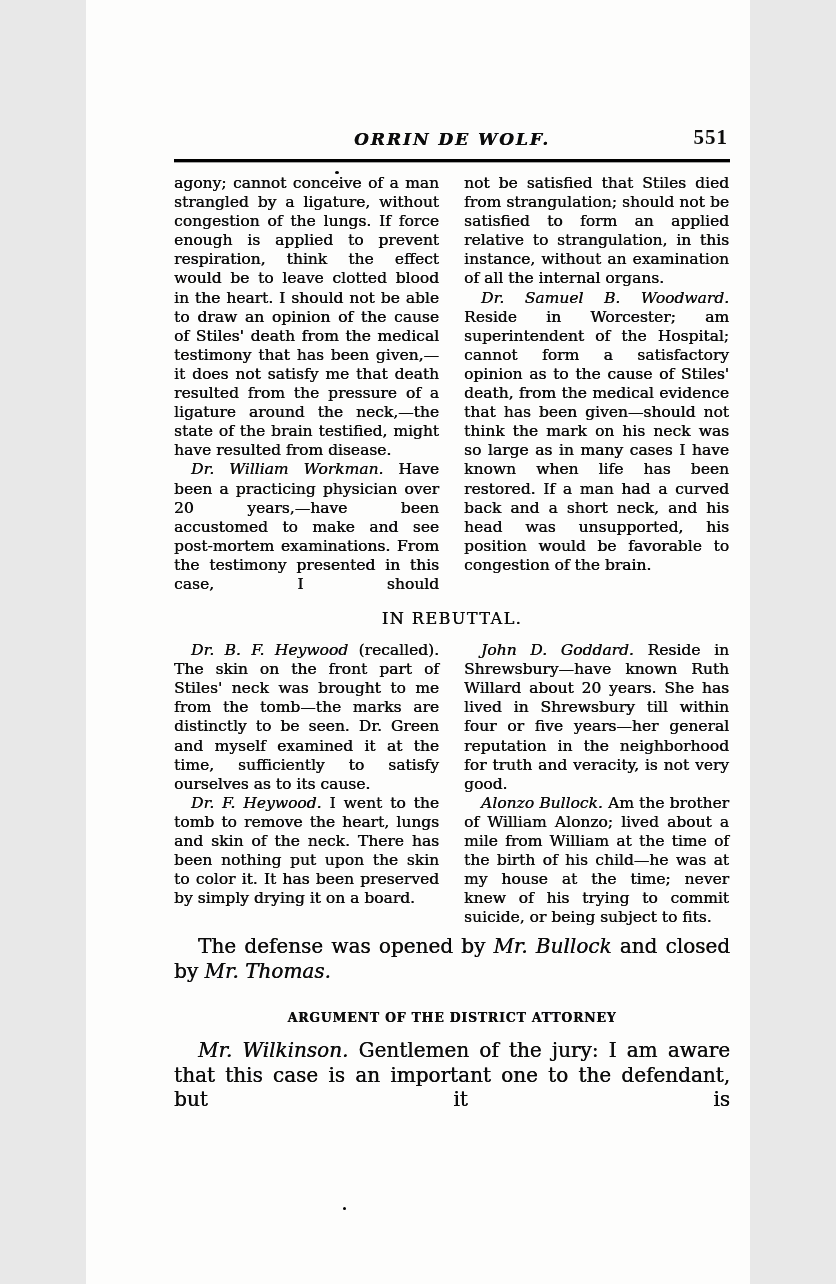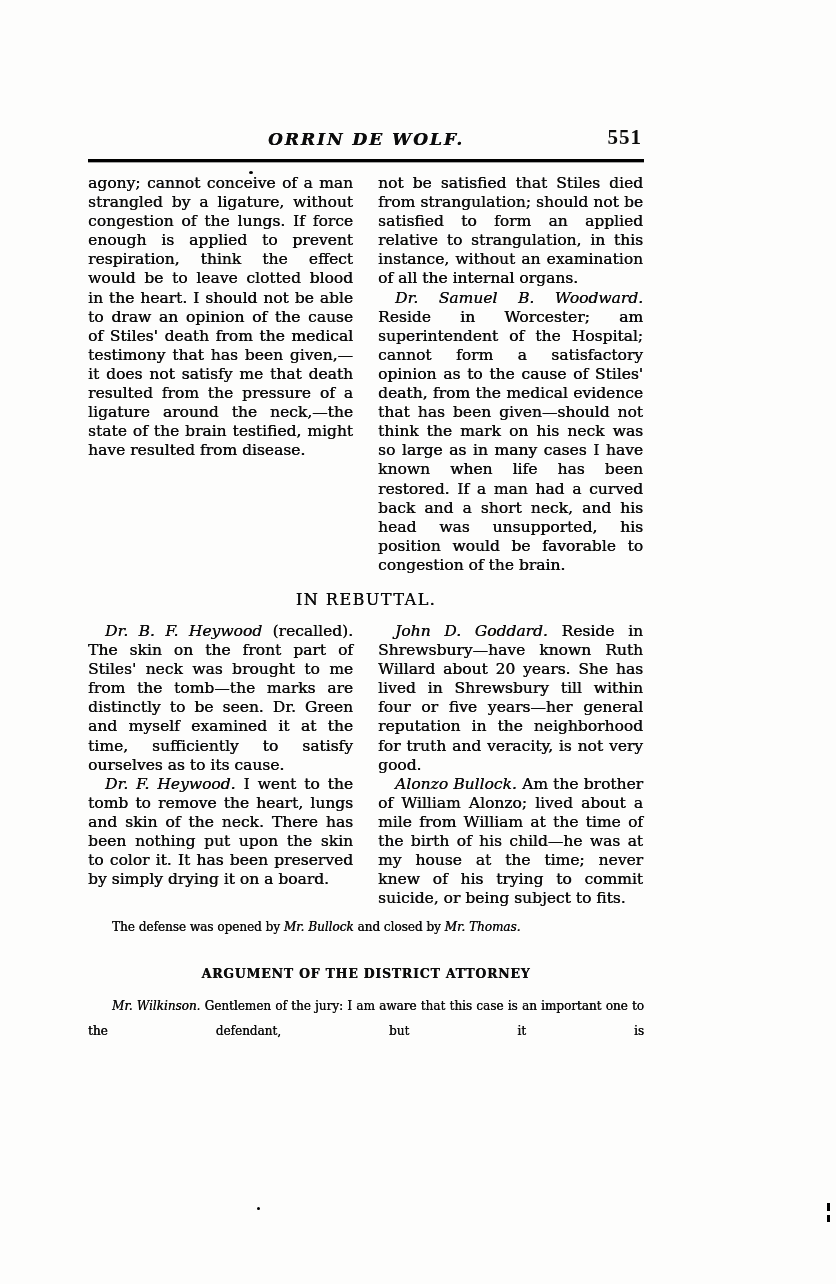--- a/index.html
+++ b/index.html
@@ -1,18 +1,18 @@
 <!DOCTYPE html>
 <html lang="en"><head>
 <meta charset="utf-8">
 <style>
   html, body { margin: 0; padding: 0; background: #e8e8e8; }
   .page {
     position: relative;
-    width: 836px;
+    width: 664px;
     height: 1284px;
     margin: 0 auto;
     background: #fdfdfc;
     color: #0c0c0c;
     font-family: "DejaVu Serif", "Liberation Serif", serif;
     overflow: hidden;
   }
   .content {
     position: absolute;
     left: 88px;
@@ -69,21 +69,21 @@
   .just-last { text-align-last: justify; }
   .rebuttal-head {
     margin: 15px 0 13px 0;
     text-align: center;
     font-weight: normal;
     font-size: 16px;
     letter-spacing: 1.5px;
     text-shadow: 0.4px 0 0 currentColor;
   }
   .wide {
-    font-size: 12px;
+    font-size: 20px;
     line-height: 25px;
     margin-top: 7px;
     text-indent: 24px;
   }
   .arg-head {
     margin: 26px 0 0 0;
     text-align: center;
     font-weight: bold;
     font-size: 12.5px;
     letter-spacing: 0.8px;
@@ -107,20 +107,21 @@
 
     <header class="running-head">
       <div class="running-title">ORRIN DE WOLF.</div>
       <div class="page-num">551</div>
     </header>
     <div class="rule"></div>
 
     <section class="cols">
       <div class="col">
         <p class="cont"><span>agony; cannot conceive of a man strangled by a ligature, without congestion of the lungs. If force enough is applied to prevent respiration, think the effect would be to leave clotted blood in the heart. I should not be able to draw an opinion of the cause of Stiles' death from the medical testimony that has been given,—it does not satisfy me that death resulted from the pressure of a ligature around the neck,—the state of the brain testified, might have resulted from disease.</span></p>
+        <p class="ind just-last"><span class="it">Dr. William Workman.</span><span> Have been a practicing physician over 20 years,—have been accustomed to make and see post-mortem examinations. From the testimony presented in this case, I should</span></p>
       </div>
       <div class="col">
         <p class="cont"><span>not be satisfied that Stiles died from strangulation; should not be satisfied to form an applied relative to strangulation, in this instance, without an examination of all the internal organs.</span></p>
         <p class="ind"><span class="it">Dr. Samuel B. Woodward.</span><span> Reside in Worcester; am superintendent of the Hospital; cannot form a satisfactory opinion as to the cause of Stiles' death, from the medical evidence that has been given—should not think the mark on his neck was so large as in many cases I have known when life has been restored. If a man had a curved back and a short neck, and his head was unsupported, his position would be favorable to congestion of the brain.</span></p>
       </div>
     </section>
 
     <h2 class="rebuttal-head">IN REBUTTAL.</h2>
 
     <section class="cols">

